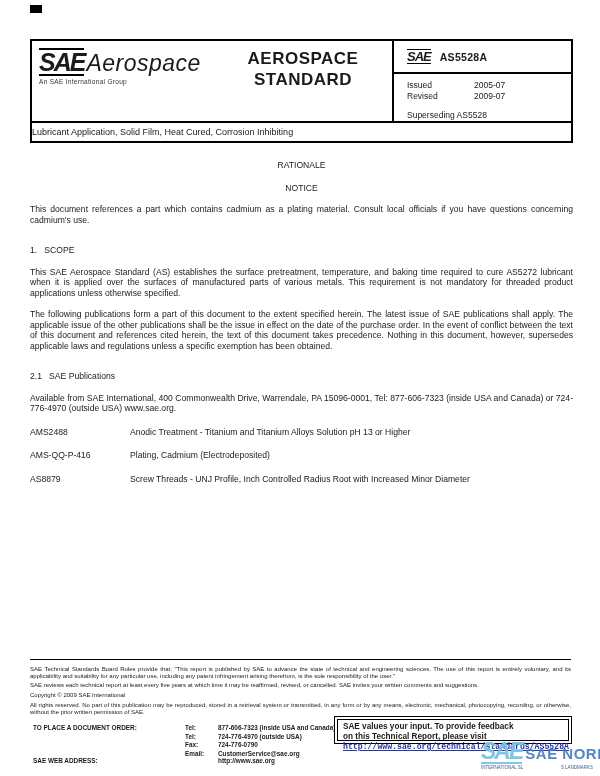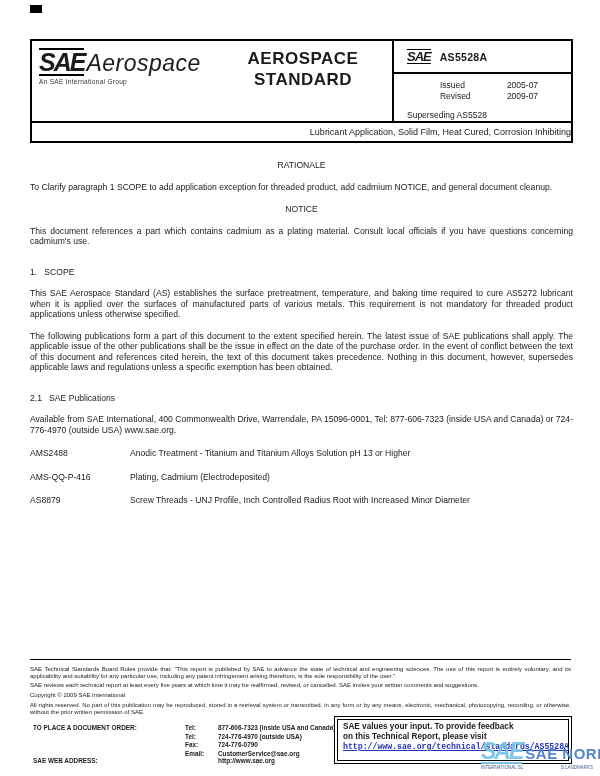--- a/index.html
+++ b/index.html
@@ -35,26 +35,26 @@
   }
   .hdr-right { flex:1; border-left:2px solid #000; display:flex; flex-direction:column; }
   .doc-id {
     height:33px; border-bottom:2px solid #000; display:flex; align-items:center;
     padding-left:13px; gap:9px;
   }
   .doc-id .mini-sae { font-weight:900; font-style:italic; font-size:13px; letter-spacing:-1px;
     border-top:1px solid #000; border-bottom:1px solid #000; line-height:13px; }
   .doc-id .doc-num { font-weight:bold; font-size:10.5px; letter-spacing:0.3px; }
   .dates { padding:6px 0 0 13px; font-size:8.5px; line-height:11px; }
-  .date-row { display:flex;justify-content:center; }
+  .date-row { display:flex; }
   .date-row .lbl { width:67px; }
   .superseding { padding:8px 0 0 13px; font-size:8.5px; }
   .hdr-title-bar {
     border-top:2px solid #000; flex:none; height:20px;
-    text-align:right; font-size:9px; line-height:19px;
+    text-align:left; font-size:9px; line-height:19px;
   }
 
   
   .doc-body {
     position:absolute; left:30px; top:152px; width:543px;
     font-size:8.6px; line-height:10.5px; text-align:justify;
   }
   .c-head { text-align:center; margin-top:8px; white-space:pre; }
   .s-head { margin-top:20px; white-space:pre; }
   .para { margin-top:11px; }
@@ -72,21 +72,21 @@
   }
   .legal p { margin-top:2.5px; }
   .order-label { position:absolute; left:33px; top:724px; font-size:6.4px; font-weight:bold; }
   .web-label   { position:absolute; left:33px; top:757px; font-size:6.4px; font-weight:bold; }
   .order-rows  { position:absolute; left:185px; top:724px; font-size:6.4px; font-weight:bold; line-height:8.6px; }
   .order-row { display:flex; }
   .order-row .olbl { width:33px; flex:none; }
   .web-value { position:absolute; left:218px; top:757px; font-size:6.4px; font-weight:bold; }
 
   .feedback-box {
-    position:absolute; left:334px; top:716px; width:238px; height:48px;
+    position:absolute; left:334px; top:716px; width:238px; height:28px;
     border:4px double #000; padding:2px 5px;
     font-size:8.2px; font-weight:bold; line-height:10px; background:#fff;
   }
   .feedback-link { color:#2233bb; text-decoration:underline; cursor:pointer; display:inline-block;font-family:Liberation Mono, monospace; }
 
   
   .watermark { position:absolute; left:481px; top:740px; width:130px; opacity:0.95; }
   .wm-row { display:flex; align-items:baseline; }
   .wm-logo {
     font-weight:900; font-style:italic; font-size:23px; line-height:22px;
@@ -132,21 +132,20 @@
           </div>
         </div>
         <div class="superseding">Superseding AS5528</div>
       </div>
     </div>
     <div class="hdr-title-bar">Lubricant Application, Solid Film, Heat Cured, Corrosion Inhibiting</div>
   </div>
 
   <div class="doc-body">
     <div class="c-head">RATIONALE</div>
-    <p class="para">To Clarify paragraph 1 SCOPE to add application exception for threaded product, add cadmium NOTICE, and general document cleanup.</p>
 
     <div class="c-head" style="margin-top:12px">NOTICE</div>
     <p class="para">This document references a part which contains cadmium as a plating material.  Consult local officials if you have questions concerning cadmium's use.</p>
 
     <div class="s-head">1.   SCOPE</div>
     <p class="para">This SAE Aerospace Standard (AS) establishes the surface pretreatment, temperature, and baking time required to cure AS5272 lubricant when it is applied over the surfaces of manufactured parts of various metals.  This requirement is not mandatory for threaded product applications unless otherwise specified.</p>
 
     <p class="para">The following publications form a part of this document to the extent specified herein.  The latest issue of SAE publications shall apply.  The applicable issue of the other publications shall be the issue in effect on the date of the purchase order.  In the event of conflict between the text of this document and references cited herein, the text of this document takes precedence.  Nothing in this document, however, supersedes applicable laws and regulations unless a specific exemption has been obtained.</p>
 
     <div class="s-head">2.1   SAE Publications</div>

